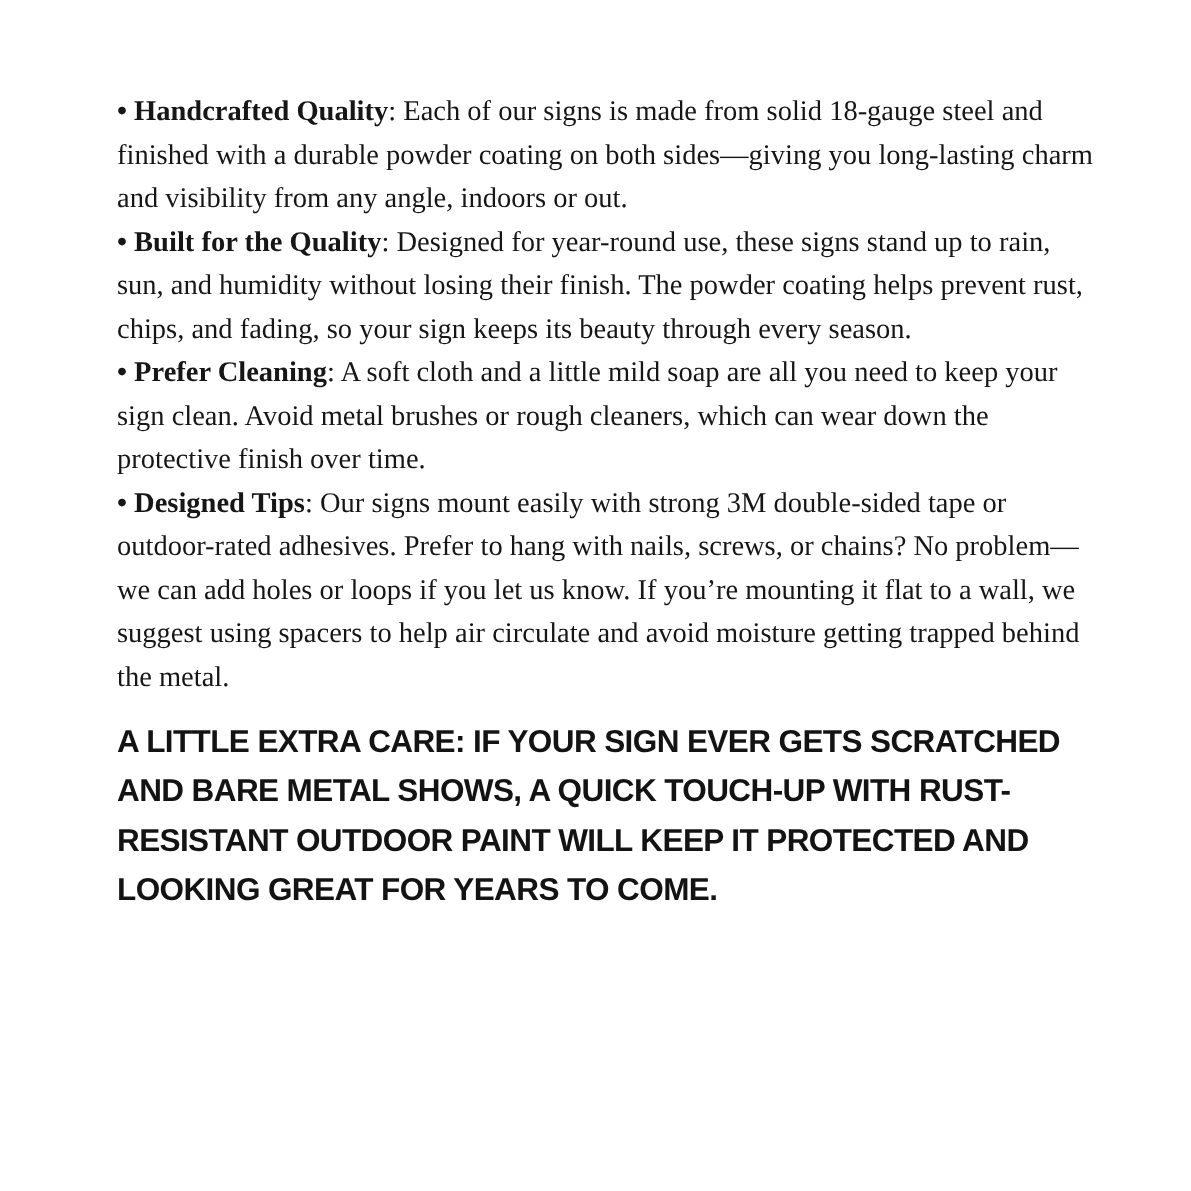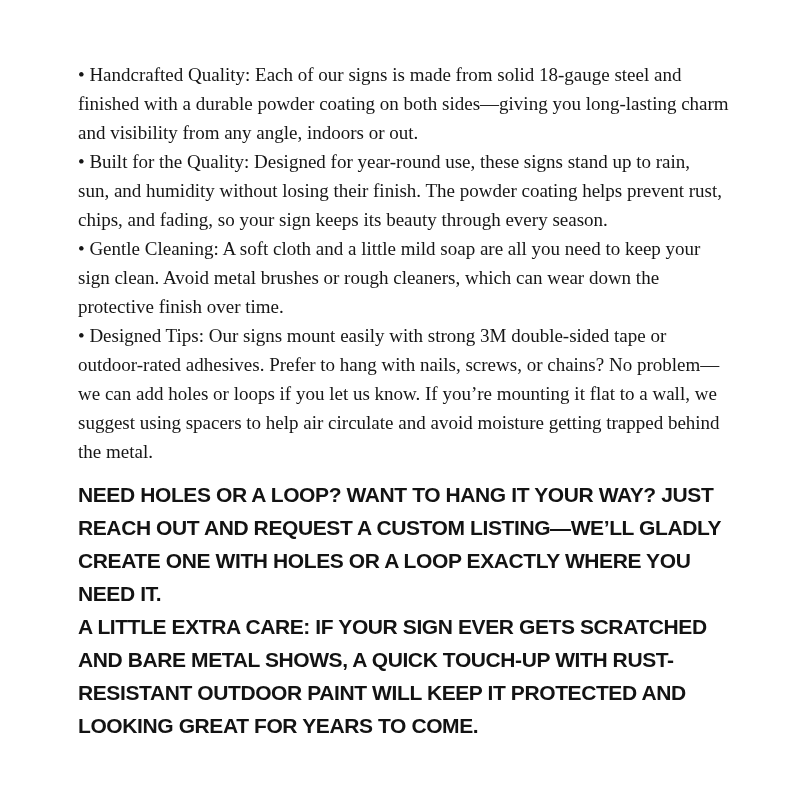--- a/index.html
+++ b/index.html
@@ -30,21 +30,21 @@
   }
   .bullet-para {
     margin: 0;
     font-family: "Liberation Serif", serif;
     font-size: 19px;
     line-height: 29px;
     color: #161616;
     white-space: pre;
   }
   .bullet-para strong {
-    font-weight: normal;
+    font-weight: bold;
     text-align: right;
   }
   .notice-section {
     margin-top: 12px;
   }
   .notice-para {
     margin: 0;
     font-family: "Liberation Sans", sans-serif;
     font-weight: bold;
     font-size: 21px;
@@ -63,38 +63,34 @@
   <div class="bullet-list">
 
     <p class="bullet-para"><strong>• Handcrafted Quality</strong><span>: Each of our signs is made from solid 18-gauge steel and
 finished with a durable powder coating on both sides—giving you long-lasting charm
 and visibility from any angle, indoors or out.</span></p>
 
     <p class="bullet-para"><strong>• Built for the Quality</strong><span>: Designed for year-round use, these signs stand up to rain,
 sun, and humidity without losing their finish. The powder coating helps prevent rust,
 chips, and fading, so your sign keeps its beauty through every season.</span></p>
 
-    <p class="bullet-para"><strong>• Gentle Cleaning</strong><span>: A soft cloth and a little mild soap are all you need to keep your
+    <p class="bullet-para"><strong>• Prefer Cleaning</strong><span>: A soft cloth and a little mild soap are all you need to keep your
 sign clean. Avoid metal brushes or rough cleaners, which can wear down the
 protective finish over time.</span></p>
 
     <p class="bullet-para"><strong>• Designed Tips</strong><span>: Our signs mount easily with strong 3M double-sided tape or
 outdoor-rated adhesives. Prefer to hang with nails, screws, or chains? No problem—
 we can add holes or loops if you let us know. If you’re mounting it flat to a wall, we
 suggest using spacers to help air circulate and avoid moisture getting trapped behind
 the metal.</span></p>
 
   </div>
 
   <div class="notice-section">
 
-    <p class="notice-para">NEED HOLES OR A LOOP? WANT TO HANG IT YOUR WAY? JUST
-REACH OUT AND REQUEST A CUSTOM LISTING—WE’LL GLADLY
-CREATE ONE WITH HOLES OR A LOOP EXACTLY WHERE YOU
-NEED IT.</p>
 
     <p class="notice-para">A LITTLE EXTRA CARE: IF YOUR SIGN EVER GETS SCRATCHED
 AND BARE METAL SHOWS, A QUICK TOUCH-UP WITH RUST-
 RESISTANT OUTDOOR PAINT WILL KEEP IT PROTECTED AND
 LOOKING GREAT FOR YEARS TO COME.</p>
 
   </div>
 
 </div>
 

